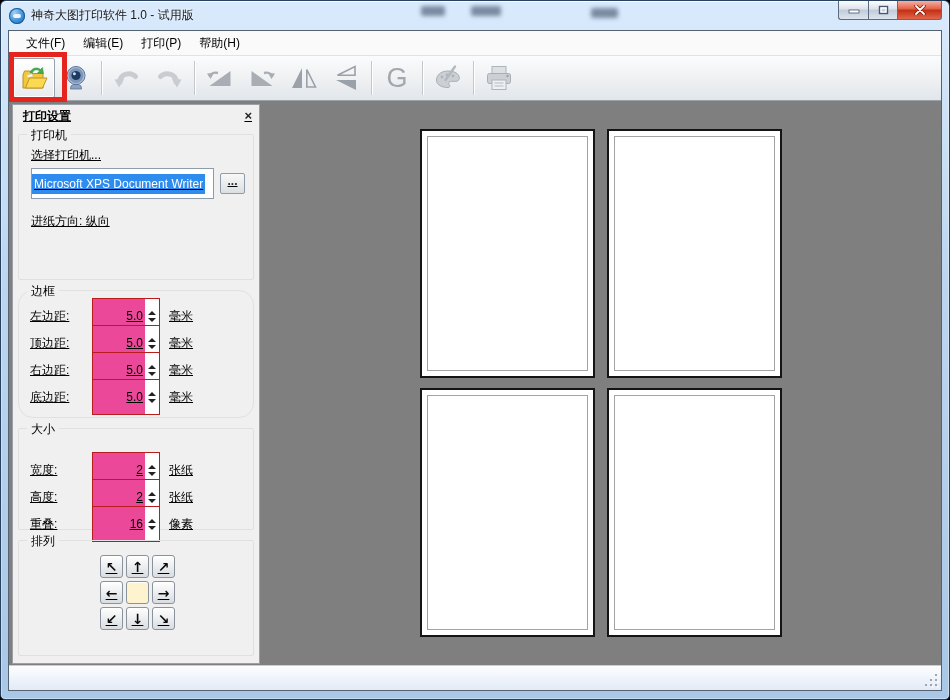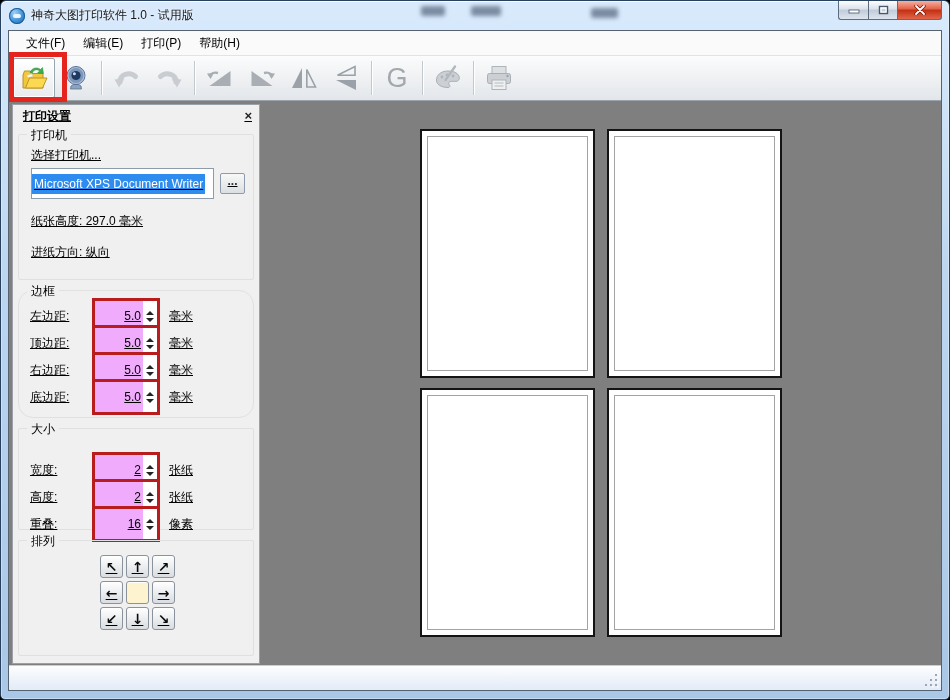--- a/index.html
+++ b/index.html
@@ -62,21 +62,21 @@
   .field-row { display:flex; align-items:center; margin:0 4px 2px 8px; }
   .printer-field { flex:1; height:31px; background:#fff; border:1px solid #8d9bab; display:flex; align-items:center; overflow:hidden; }
   .printer-field .sel { background:#2f8cef; color:#fff; padding:3px 2px; white-space:nowrap; }
   .browse-btn { width:25px; height:21px; margin-left:6px; border:1px solid #8d9bab; border-radius:2px;
     background:linear-gradient(180deg,#f8f8f8,#dcdfe2); text-align:center; line-height:14px; font-weight:bold; color:#333; }
   .info-line { margin:14px 0 0 8px; }
   .info-line.last { margin-bottom:6px; }
 
   .row { display:flex; align-items:center; margin:7px 0 0 7px; height:20px; }
   .row-label { width:62px; }
-  .spinbox { width:68px; height:36px; border:3px solid #b91c1c; background:#f0abfc; display:flex; }
+  .spinbox { width:68px; height:36px; border:1px solid #b91c1c; background:#ec4899; display:flex; }
   .spin-input { flex:1; border:none; outline:none; background:transparent; text-align:right; font:inherit; padding-right:2px; min-width:0; }
   .spin-arrows { width:14px; display:flex; flex-direction:column; align-items:center; justify-content:center; gap:3px; background:#fff; }
   .arr-up { width:0; height:0; border-left:4px solid transparent; border-right:4px solid transparent; border-bottom:4px solid #222; }
   .arr-down { width:0; height:0; border-left:4px solid transparent; border-right:4px solid transparent; border-top:4px solid #222; }
   .unit { margin-left:9px; }
 
   .arrow-grid { display:grid; grid-template-columns:repeat(3,23px); grid-auto-rows:23px; gap:3px; margin:8px 0 10px 77px; }
   .arrow-btn { border:1px solid #8a939c; border-radius:3px; background:linear-gradient(180deg,#ffffff,#d9dde1);
     display:flex; align-items:center; justify-content:center; font-weight:bold; font-size:14px; color:#0a0a0a;
     box-shadow:inset 0 1px 0 #fff; font-family:"DejaVu Sans",sans-serif; }
@@ -232,21 +232,20 @@
 
         <div class="group" style="height:146px;">
           <span class="group-label">打印机</span>
           <div class="select-label">选择打印机...</div>
           <div class="field-row">
             <div class="printer-field">
               <span class="sel">Microsoft XPS Document Writer</span>
             </div>
             <div class="browse-btn">...</div>
           </div>
-          <div class="info-line">纸张高度: 297.0 毫米</div>
           <div class="info-line last">进纸方向: 纵向</div>
         </div>
 
         <div class="group" style="height:128px; padding-top:8px;border-radius:15px;">
           <span class="group-label">边框</span>
           <div class="row">
             <span class="row-label">左边距:</span>
             <div class="spinbox">
               <input class="spin-input" value="5.0" style="">
               <div class="spin-arrows">

